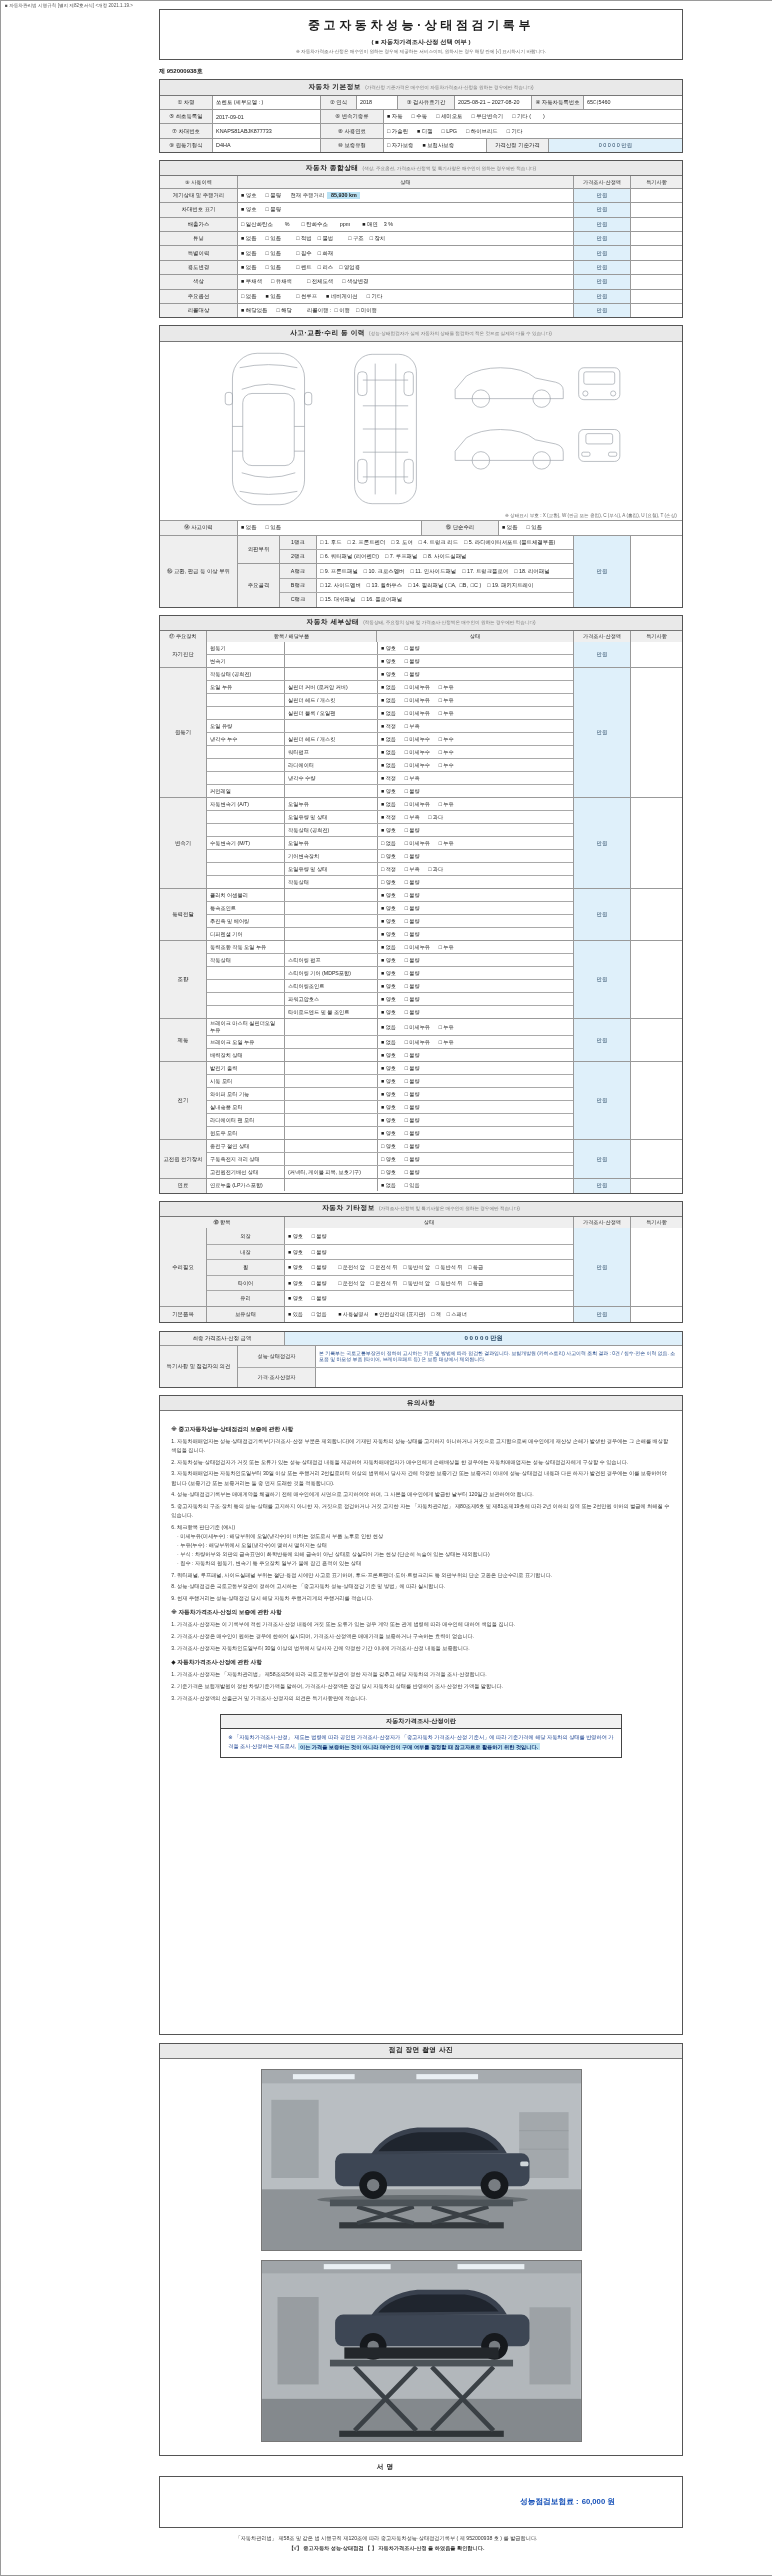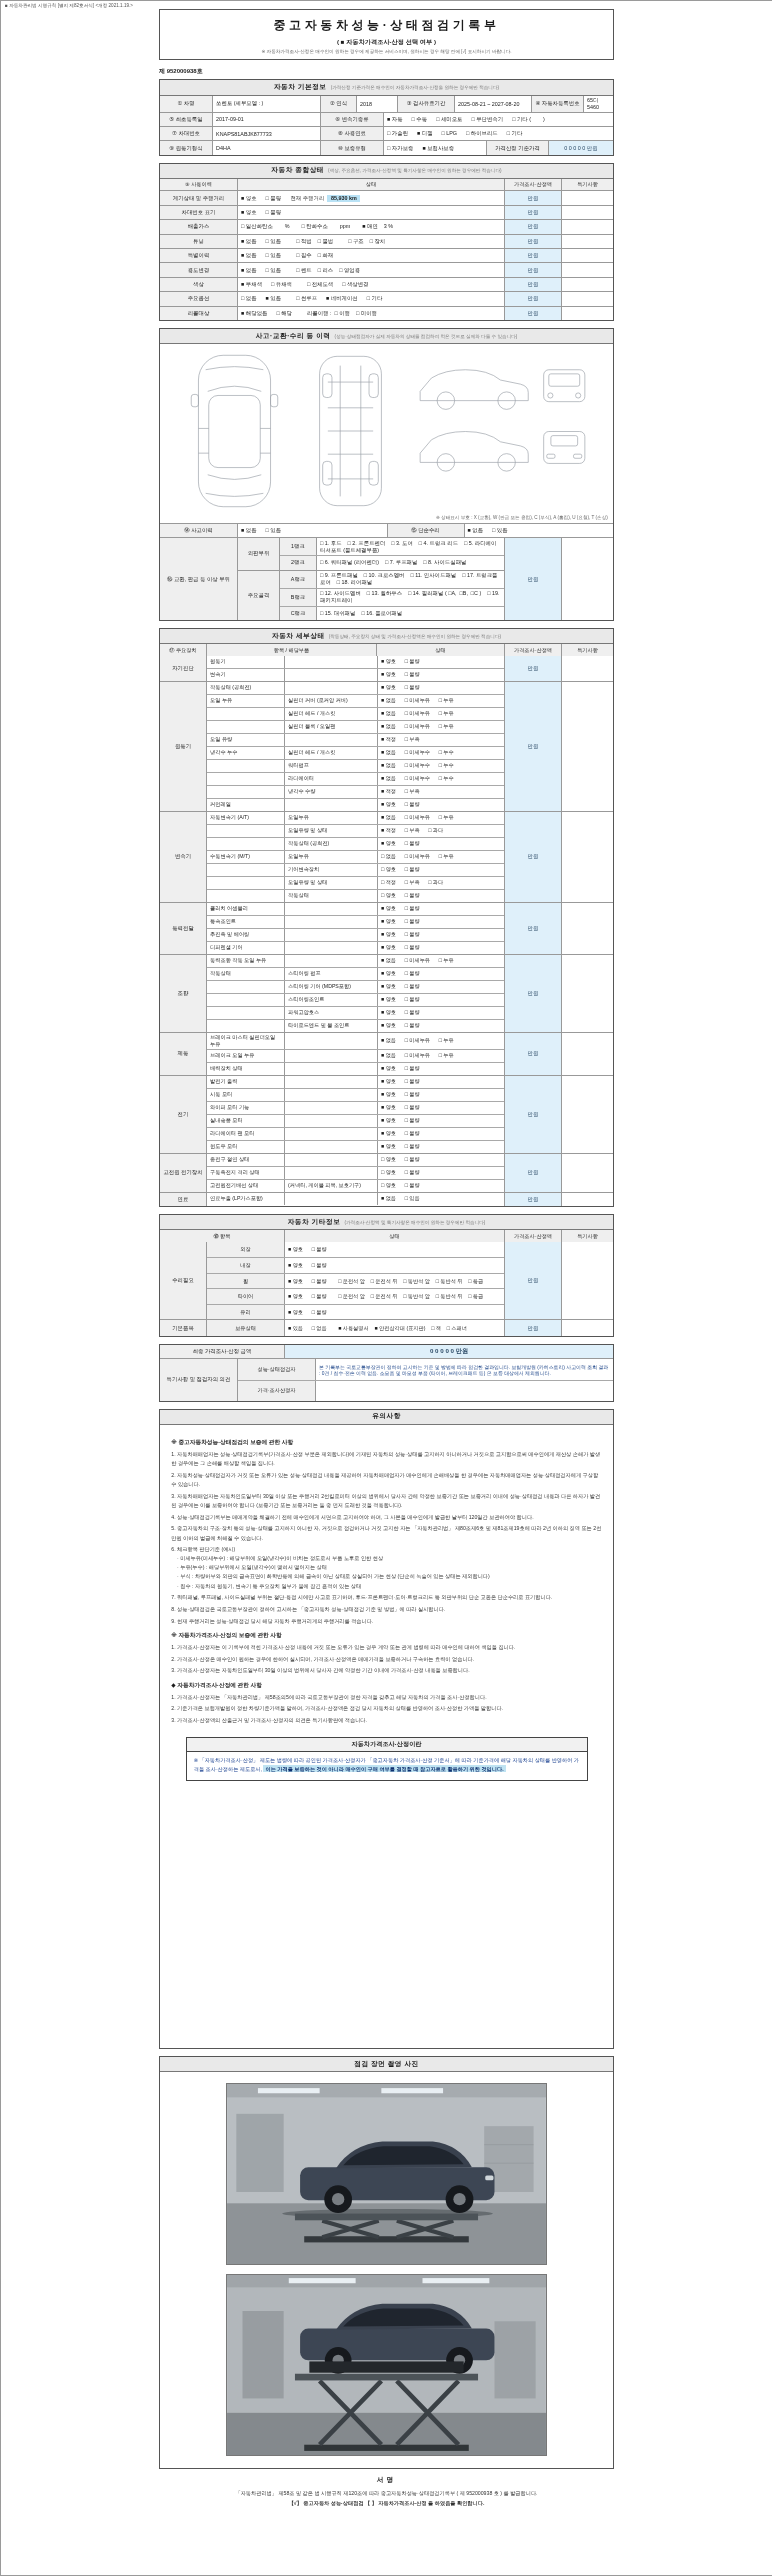--- a/index.html
+++ b/index.html
@@ -1,21 +1,21 @@
 <!DOCTYPE html>
 <html style="font-size:8.2px"><head>
 <meta charset="utf-8">
 <style>
   *{box-sizing:border-box;margin:0;padding:0}
   html,body{background:#fff}
   body{width:773px;height:2576px;overflow:hidden;border:0.5px solid #9a9a9a;
        font-family:"Liberation Sans","DejaVu Sans",sans-serif;color:#1c1c1c;position:relative}
   .topline{font-size:4.6px;color:#555;padding:1.5px 4.1px 1px}
   .page{width:455px;margin:0 auto}
-  .box{border:0.8px solid #555;background:#fff;margin:0 0 7.2px;width:455px}
+  .box{border:0.8px solid #555;background:#fff;margin:0 0 7.2px;width:524px}
   .sec-title{background:#e9e9e9;border-bottom:0.5px solid #777;text-align:center;
              font-weight:bold;font-size:6.7px;padding:2.6px 2.1px;letter-spacing:0.5px}
   .sec-note{font-weight:normal;font-size:4.6px;color:#777;letter-spacing:0;margin-left:4.1px}
   .frow{display:flex;align-items:stretch}
   .frow+.frow,.frow.bt{border-top:0.5px solid #999}
   .c{padding:1.5px 3.1px;font-size:5.4px;display:flex;align-items:center;min-height:13.4px}
   .c+.c,.bl{border-left:0.5px solid #999}
   .lbl{background:#efefef;justify-content:center;text-align:center}
   .chk{white-space:pre-wrap}
   .price{background:#dff0fa;justify-content:center;color:#2c4a66}
@@ -785,17 +785,22 @@
             <circle cx="216" cy="166" r="11" fill="#787d82"></circle>
           <circle cx="452" cy="166" r="26" fill="#16191d"></circle>
             <circle cx="452" cy="166" r="11" fill="#787d82"></circle>
           <rect x="160" y="168" width="300" height="22" fill="#23272b"></rect>
         </svg>
       </div>
     </div>
   </div>
 
   <div class="sign-label">서명</div>
+  <div class="box signbox">
+    <div class="fee">
+      <span>성능점검보험료 :</span><span class="fee-val">60,000 원</span>
+    </div>
+  </div>
   <div class="foot1">「자동차관리법」 제58조 및 같은 법 시행규칙 제120조에 따라 중고자동차성능·상태점검기록부 ( 제 952000938 호 ) 를 발급합니다.</div>
   <div class="foot2">【√】 중고자동차 성능·상태점검      【  】 자동차가격조사·산정 을 하였음을 확인합니다.</div>
 
 </div>
 
 
 </body></html>

